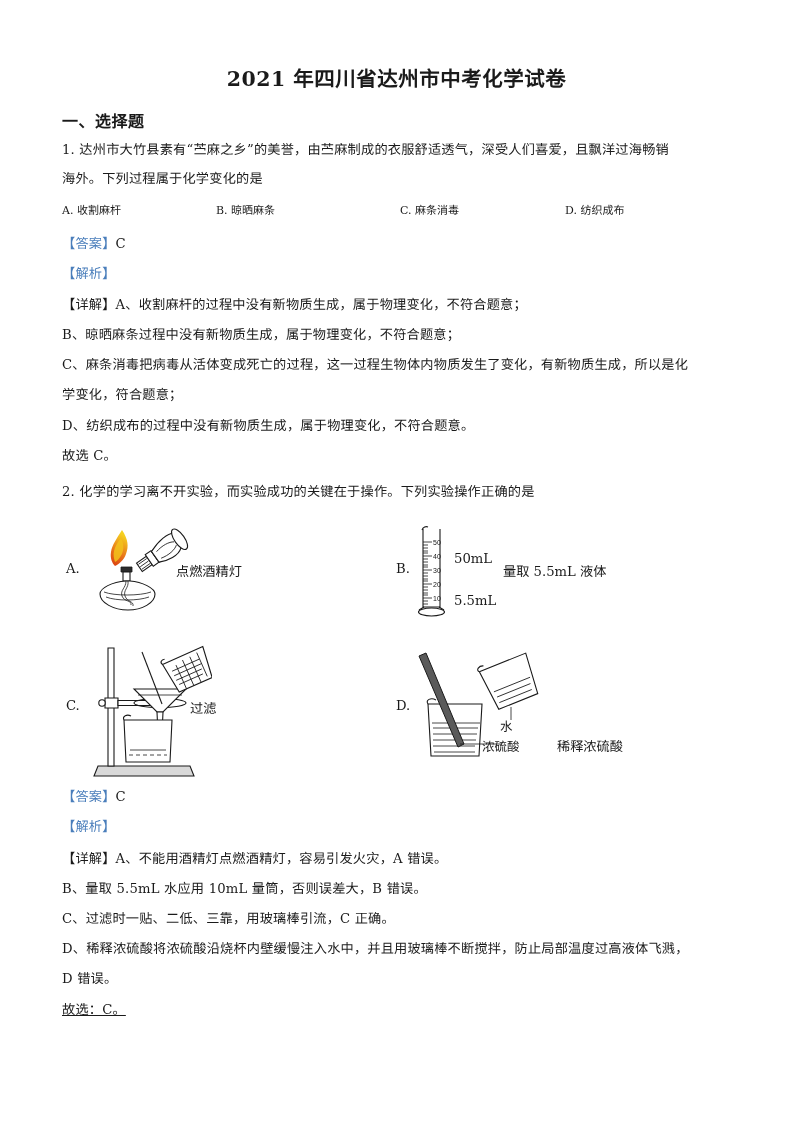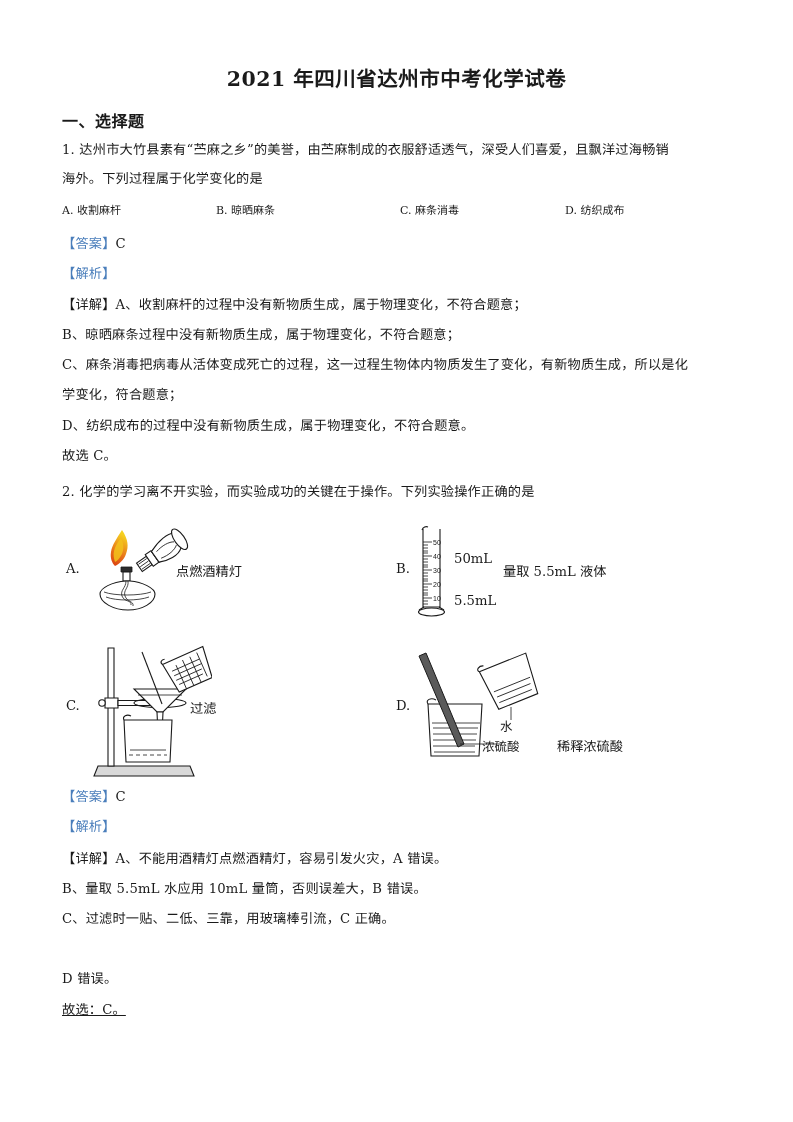--- a/index.html
+++ b/index.html
@@ -232,16 +232,17 @@
 
   <div class="ln" style="top:788px;">
     <span style="color:#4a7ebb;">【答案】</span><span>C</span>
   </div>
 
   <div class="ln blue" style="top:818px;">【解析】</div>
 
   <div class="ln" style="top:850px;">【详解】A、不能用酒精灯点燃酒精灯，容易引发火灾，A 错误。</div>
   <div class="ln" style="top:880px;">B、量取 5.5mL 水应用 10mL 量筒，否则误差大，B 错误。</div>
   <div class="ln" style="top:910px;">C、过滤时一贴、二低、三靠，用玻璃棒引流，C 正确。</div>
+  <div class="ln" style="top:940px;">D、稀释浓硫酸将浓硫酸沿烧杯内壁缓慢注入水中，并且用玻璃棒不断搅拌，防止局部温度过高液体飞溅，</div>
   <div class="ln" style="top:970px;">D 错误。</div>
   <div class="ln" style="top:1001px;text-decoration:underline;">故选：C。</div>
 
 </div>
 
 </body></html>

